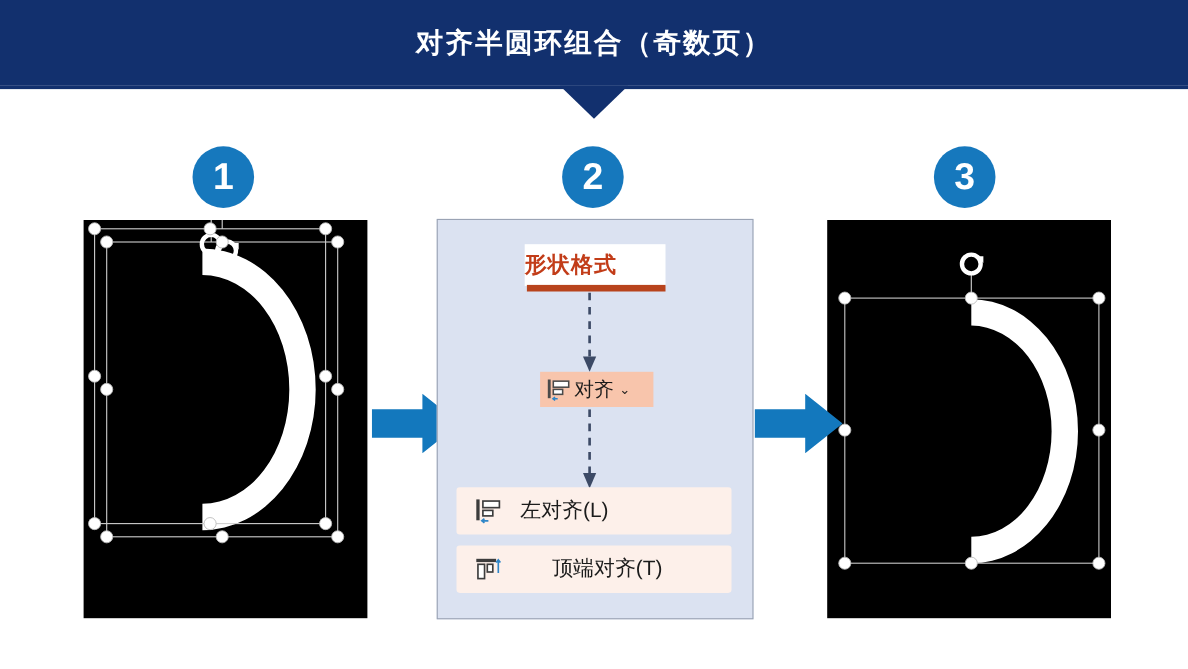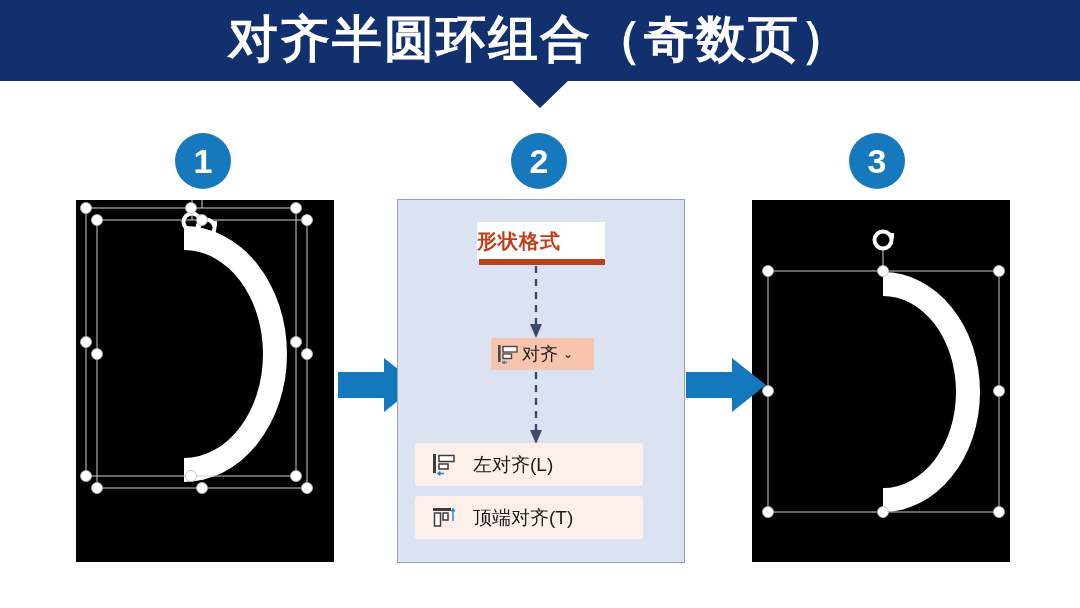--- a/index.html
+++ b/index.html
@@ -23,21 +23,21 @@
     position: absolute;
     left: 0; top: 0;
     width: 1080px; height: 78px;
     background: #12306e;
     display: flex;
     align-items: center;
     justify-content: center;
   }
   .header-title {
     color: #ffffff;
-    font-size: 50px;
+    font-size: 25px;
     font-weight: bold;
     letter-spacing: 2px;
     line-height: 1;
     white-space: nowrap;
     font-family: "Liberation Sans", "DejaVu Sans", sans-serif;
   }
   .header-notch {
     position: absolute;
     left: 509px; top: 78px;
     width: 0; height: 0;
@@ -142,30 +142,30 @@
   .chev {
     font-size: 12px;
     color: #1b1b1b;
     margin-left: 5px;
     line-height: 1;
   }
 
   .menu-item {
     position: absolute;
     left: 17px;
-    width: 228px; height: 43px;
+    width: 250px; height: 43px;
     background: #fdf0ea;
     border-radius: 3px;
     display: flex;
     align-items: center;
     padding-left: 16px;
     box-sizing: border-box;
   }
   #menu-item-0 { top: 243px; }
-  #menu-item-1 { top: 296px; }
+  #menu-item-1 { top: 296px; gap: 29px; }
   .menu-item-label {
     font-size: 19px;
     color: #1b1b1b;
     line-height: 1;
     margin-left: 16px;
   }
 
   .connector { position: absolute; }
   #connector-1 { left: 128px; top: 66px; }
   #connector-2 { left: 128px; top: 172px; }

